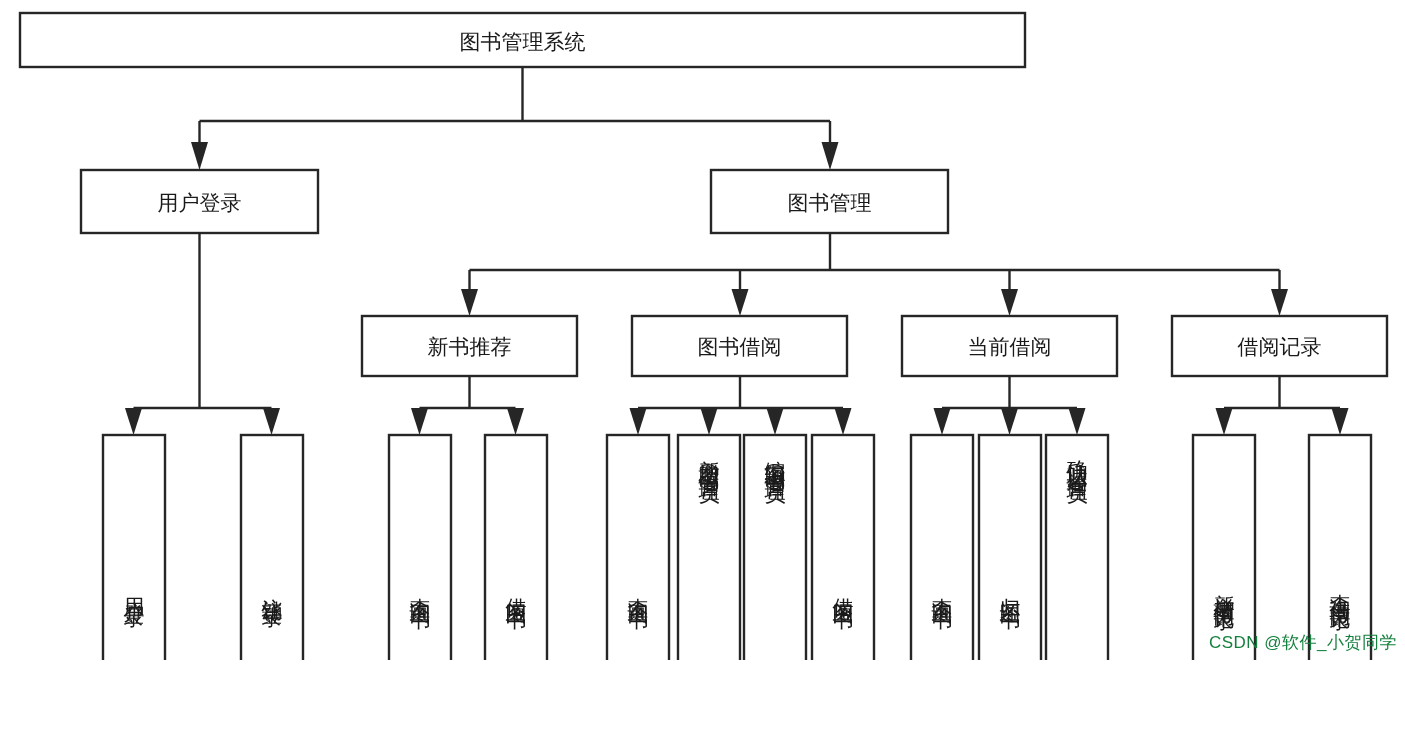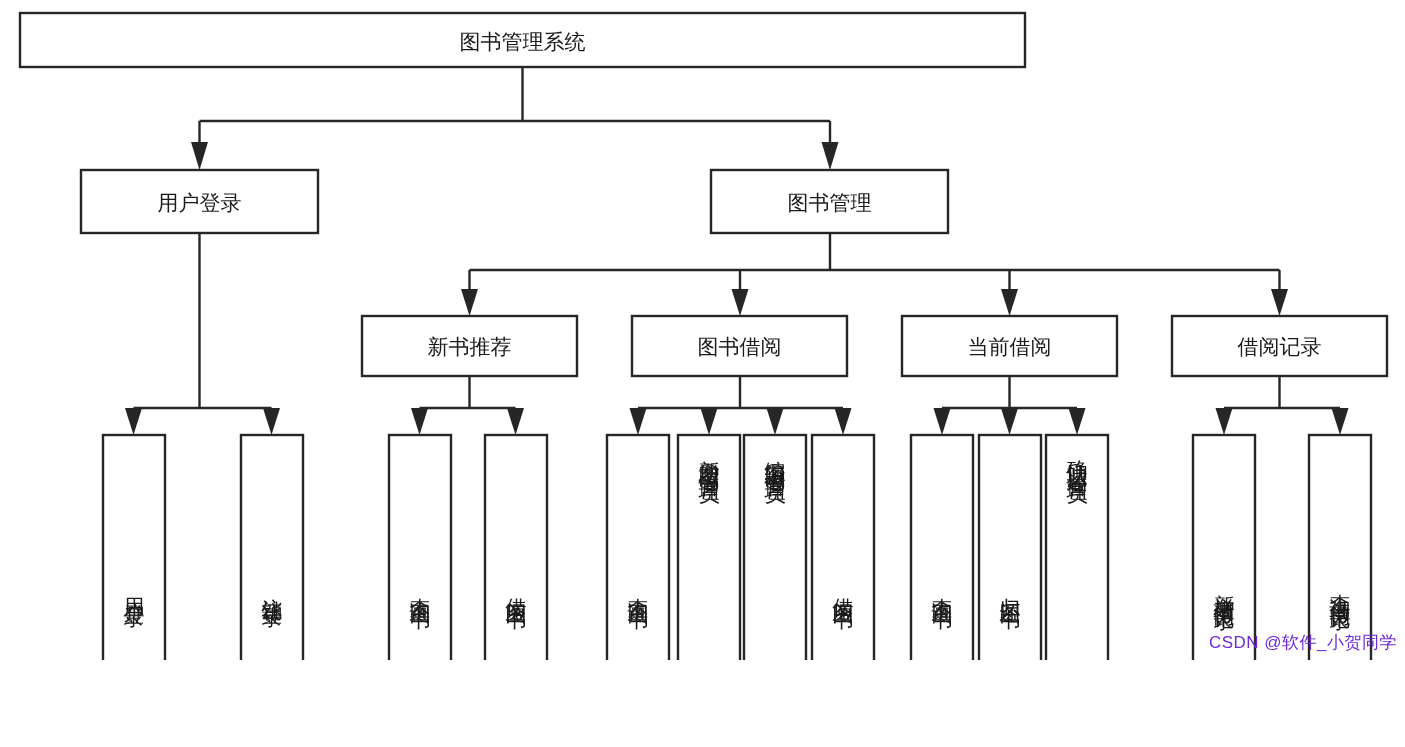--- a/index.html
+++ b/index.html
@@ -65,21 +65,21 @@
     letter-spacing: 3.5px;
     color: #1a1a1a;
     white-space: nowrap;
   }
   .watermark {
     position: absolute;
     right: 8px;
     bottom: 6px;
     font-family: "Liberation Sans", "DejaVu Sans", sans-serif;
     font-size: 17px;
-    color: #6d28d9;
+    color: #15803d;
     letter-spacing: 0.5px;
     white-space: nowrap;
   }
 </style>
 </head>
 <body>
 
 <div id="diagram-root">
 
   <svg id="flow-svg" viewBox="0 0 1405 747">

